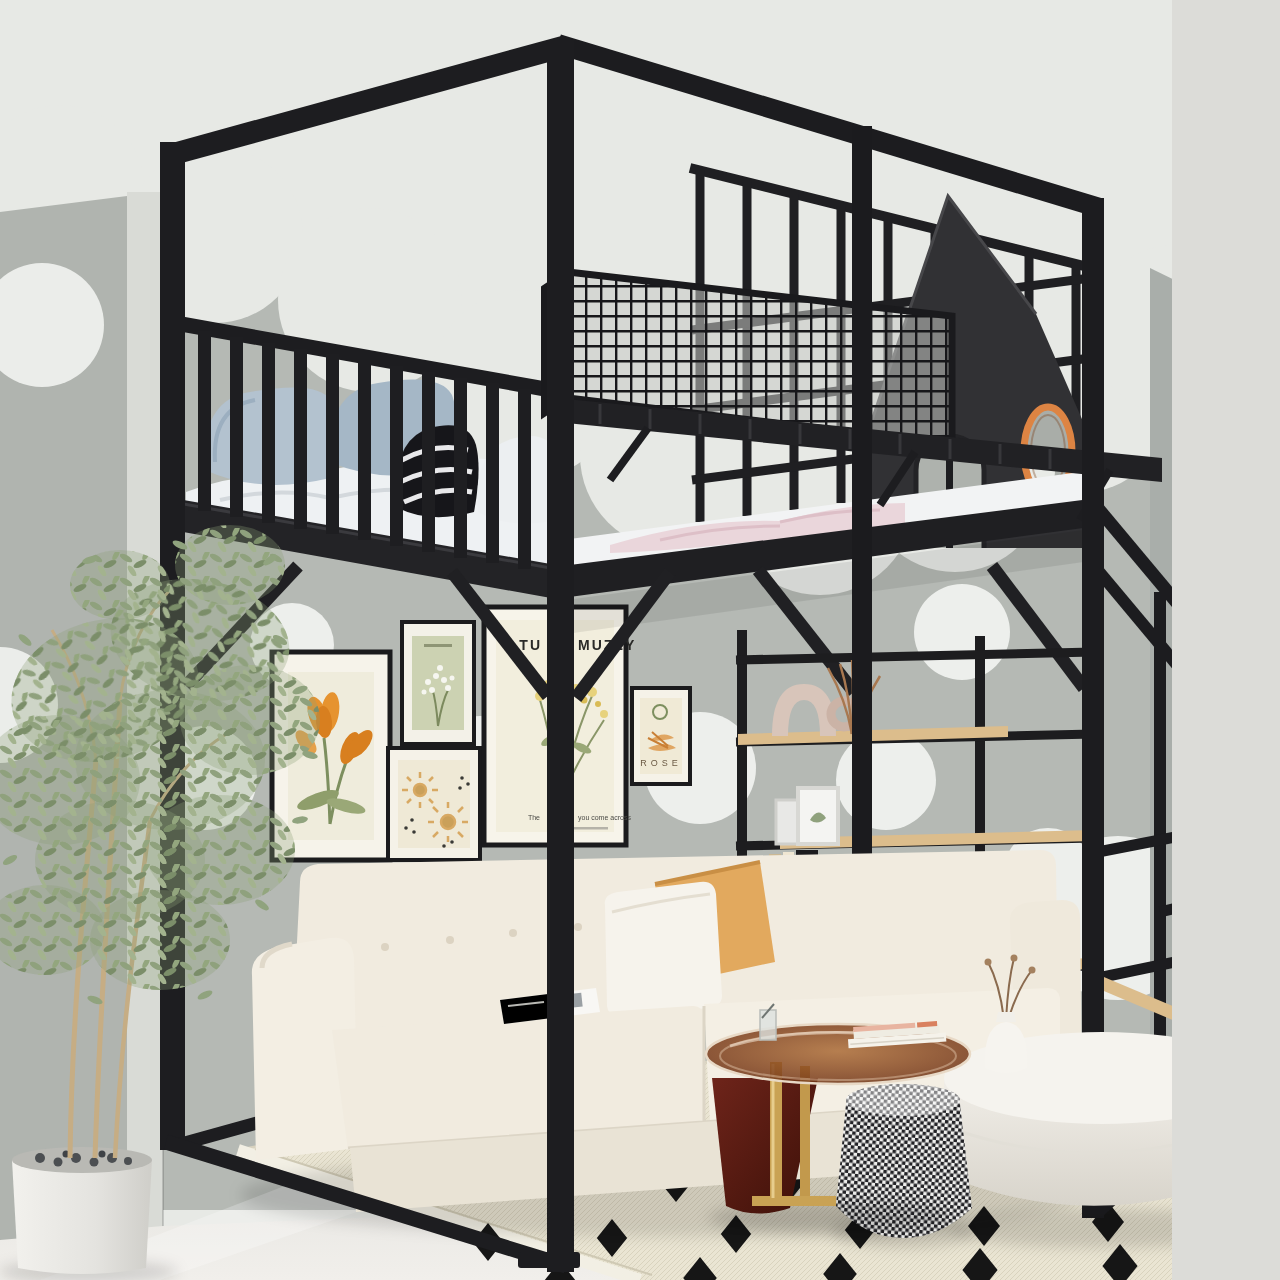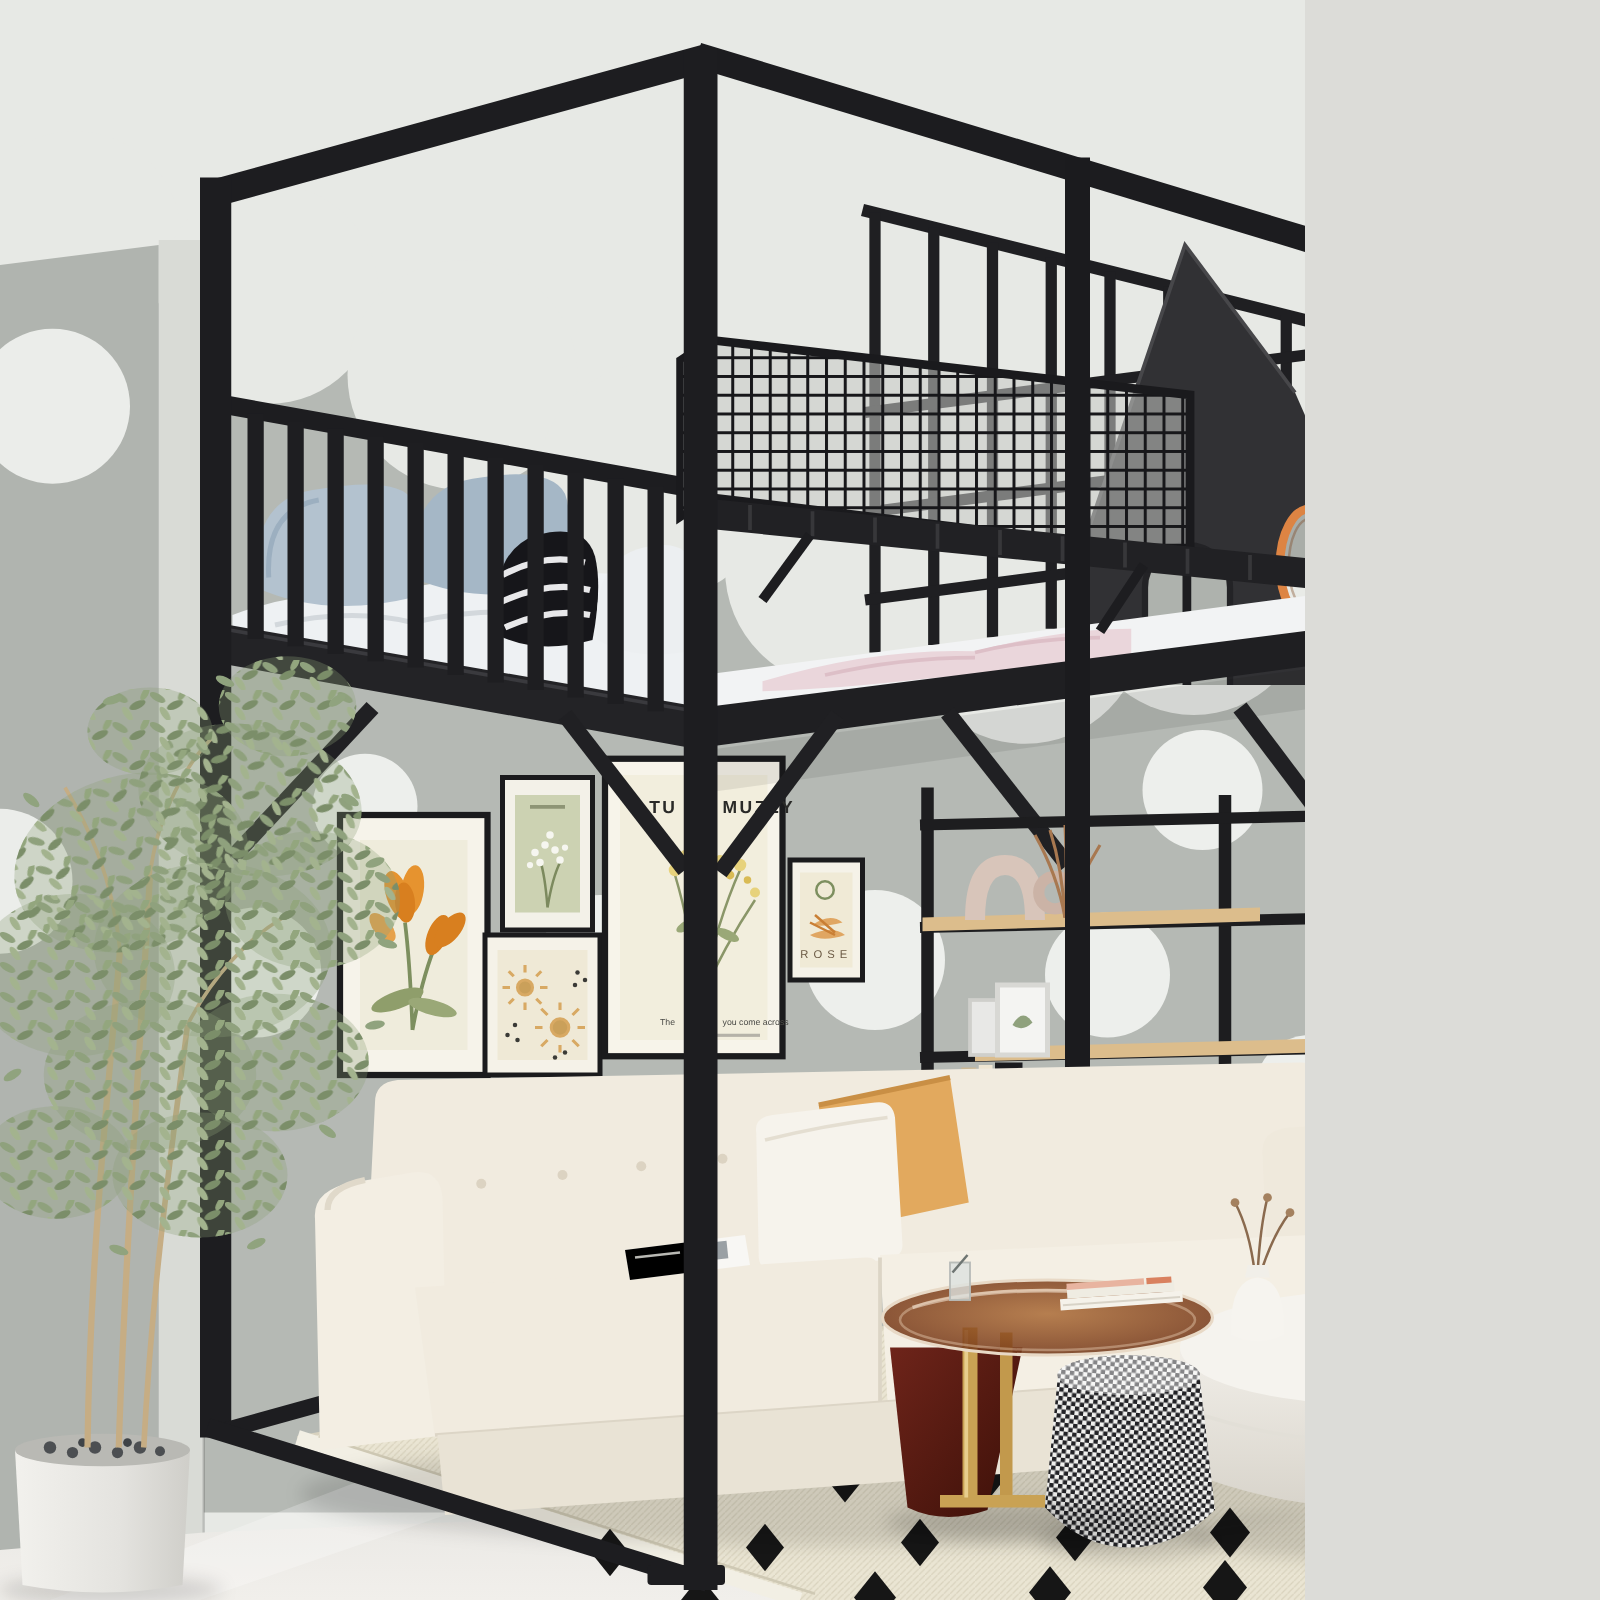--- a/index.html
+++ b/index.html
@@ -1,16 +1,16 @@
 <!DOCTYPE html>
 <html><head>
 <meta charset="utf-8">
 <style>
   html,body{margin:0;padding:0;background:#dcdcd8;}
-  .stage{position:relative;width:1044px;height:1280px;overflow:hidden;background:#f0abfc;}
+  .stage{position:relative;width:1172px;height:1280px;overflow:hidden;background:#f0abfc;}
   svg{display:block;}
   text{font-family:"Liberation Sans", sans-serif;}
 </style>
 </head>
 <body>
 
 <div class="stage">
 <svg width="1280" height="1280" viewBox="0 0 1280 1280">
 <defs>
   <linearGradient id="floorGrad" x1="0" y1="1040" x2="0" y2="1280" gradientUnits="userSpaceOnUse">

